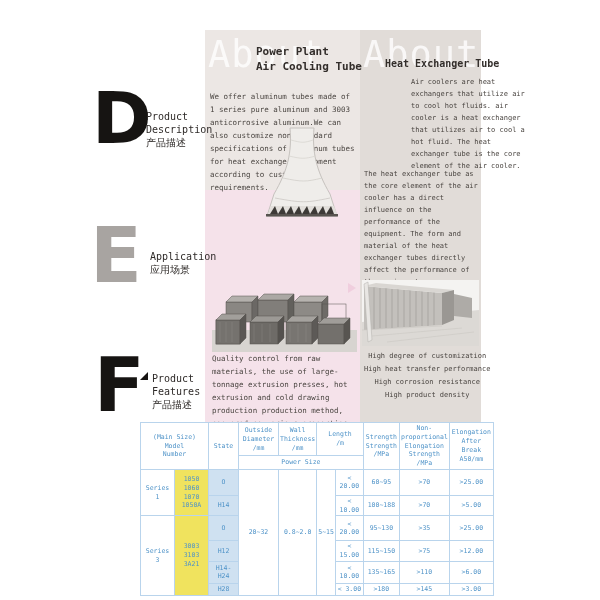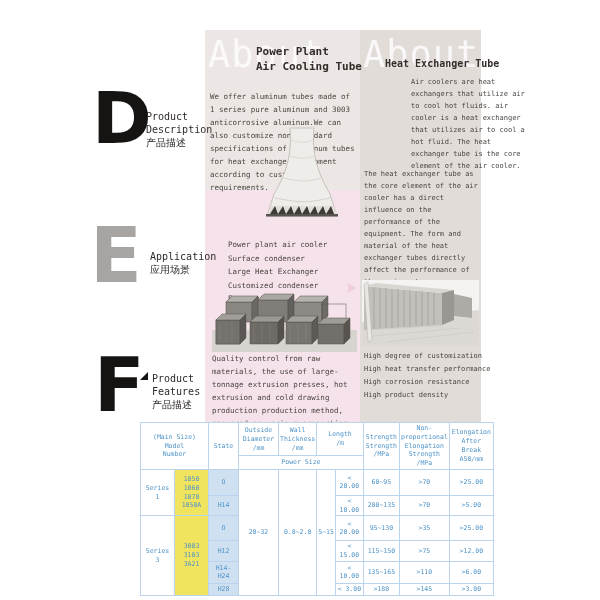--- a/index.html
+++ b/index.html
@@ -77,27 +77,20 @@
         <path d="M44,88 l5,-8 l3,8 Z"></path>
           <path d="M52,88 l5,-8 l3,8 Z"></path>
           <path d="M60,88 l5,-8 l3,8 Z"></path>
         <path d="M68,88 l5,-8 l3,8 Z"></path>
           <path d="M76,88 l5,-8 l3,8 Z"></path>
       </g>
       <rect x="16" y="88" width="72" height="2.5" fill="#57534f"></rect>
     </svg>
   </div>
 
-  <div class="abs list" style="left:228px;top:238px;">
-    <div>Power plant air cooler</div>
-    <div>Surface condenser</div>
-    <div>Large Heat Exchanger</div>
-    <div>Customized condenser</div>
-    <div>Evaporator</div>
-  </div>
   <div class="abs pink-wedge" style="left:348px;top:283px;"></div>
 
   <div class="abs" style="left:212px;top:292px;width:145px;height:60px;">
     <svg width="145" height="60" viewBox="0 0 145 60">
       <rect x="0" y="38" width="145" height="22" fill="#d7d4d0"></rect>
       <g stroke="#55524e" stroke-width="0.5">
         <g>
           <rect x="14" y="10" width="26" height="20" fill="#8a8783"></rect>
             <polygon points="14,10 20,4 46,4 40,10" fill="#b3b0ac"></polygon>
             <polygon points="40,10 46,4 46,24 40,30" fill="#6b6865"></polygon>
@@ -169,21 +162,21 @@
       </g>
       <g stroke="#c9c6c2" stroke-width="0.8" opacity="0.7">
         <line x1="0" y1="50" x2="80" y2="46"></line>
           <line x1="10" y1="56" x2="100" y2="48"></line>
           <line x1="25" y1="62" x2="112" y2="52"></line>
       </g>
       <polygon points="2,4 6,2 10,60 6,62" fill="#e8e6e3" stroke="#b3b0ac" stroke-width="0.5"></polygon>
     </svg>
   </div>
 
-  <div class="abs list" style="left:364px;top:350px;font-size:7px;line-height:13px;">
+  <div class="abs list" style="left:364px;top:350px;font-size:7px;line-height:13px;text-align:center;">
     <div>High degree of customization</div>
     <div>High heat transfer performance</div>
     <div>High corrosion resistance</div>
     <div>High product density</div>
   </div>
 
   <div class="abs" style="left:140px;top:422px;">
     <table class="spec">
       <colgroup>
         <col style="width:34px">
@@ -228,21 +221,21 @@
         <td>&lt;
 20.00</td>
         <td>60~95</td>
         <td>&gt;70</td>
         <td>&gt;25.00</td>
       </tr>
       <tr style="height:20px">
         <td class="state">H14</td>
         <td>&lt;
 10.00</td>
-        <td>200~135</td>
+        <td>100~188</td>
         <td>&gt;70</td>
         <td>&gt;5.00</td>
       </tr>
       <tr style="height:25px">
         <td rowspan="4">Series
 3</td>
         <td rowspan="4" class="model">3003
 3103
 3A21</td>
         <td class="state">O</td>

